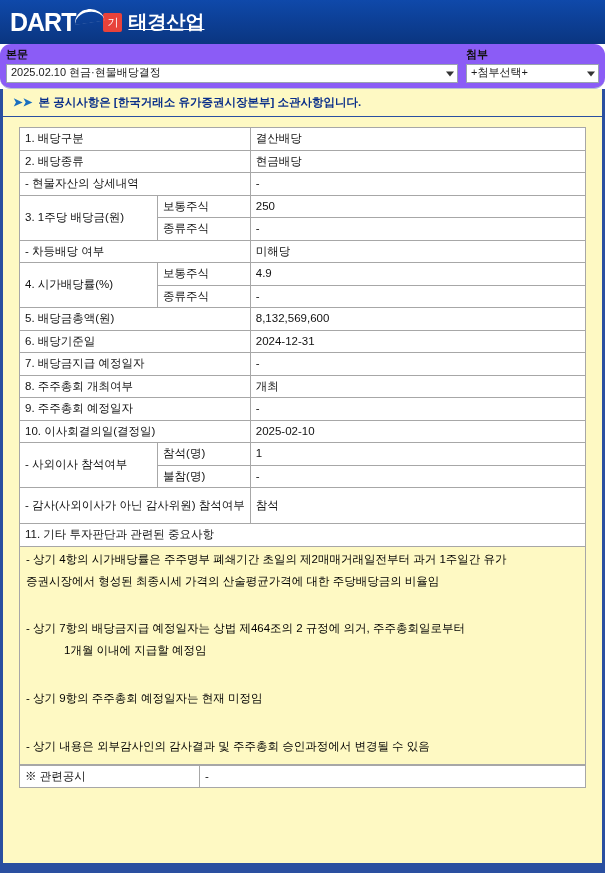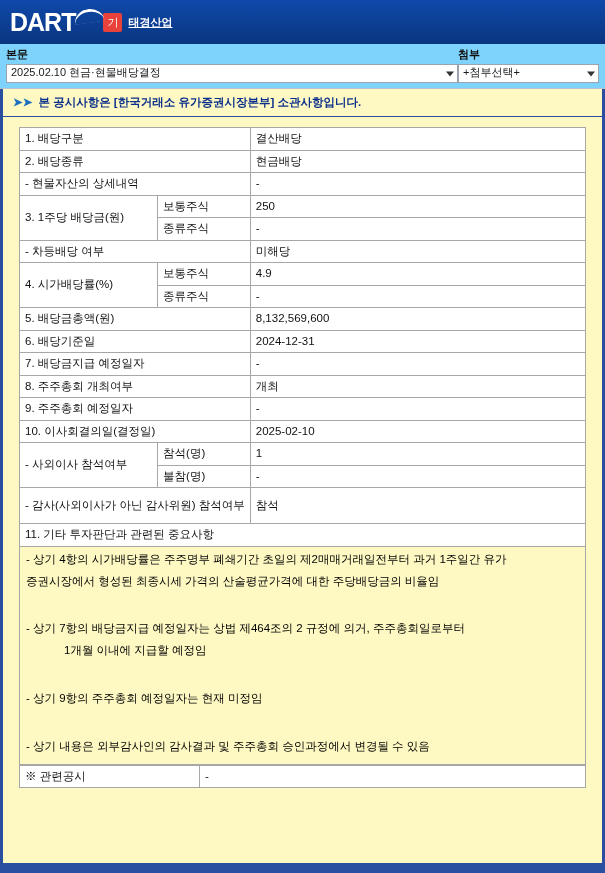--- a/index.html
+++ b/index.html
@@ -48,32 +48,34 @@
     width: 19px; height: 19px;
     background: #e8423a;
     color: #ffffff;
     font-size: 11px;
     display: flex; align-items: center; justify-content: center;
     border-radius: 2px;
     margin-right: 6px;
   }
   .company-name {
     color: #ffffff;
-    font-size: 11px;
+    font-size: 19px;
     font-weight: bold;
     text-decoration: underline;
   }
 
   
   .selectors {
-    background: #7dd3fc;
+    background: #8b5cf6;
     border-bottom: 1px solid #b9c2d0;
     padding: 3px 6px 5px 6px;
     display: flex;
     align-items: flex-end;
+    gap: 8px;
+    border-radius: 11px;
   }
   .sel-group { display: flex; flex-direction: column; }
   .sel-group.main { flex: 0 0 452px; }
   .sel-group.attach { flex: 1 1 auto; }
   .sel-label {
     font-size: 11px;
     color: #111111;
     margin-bottom: 2px;
     font-weight: bold;
   }

